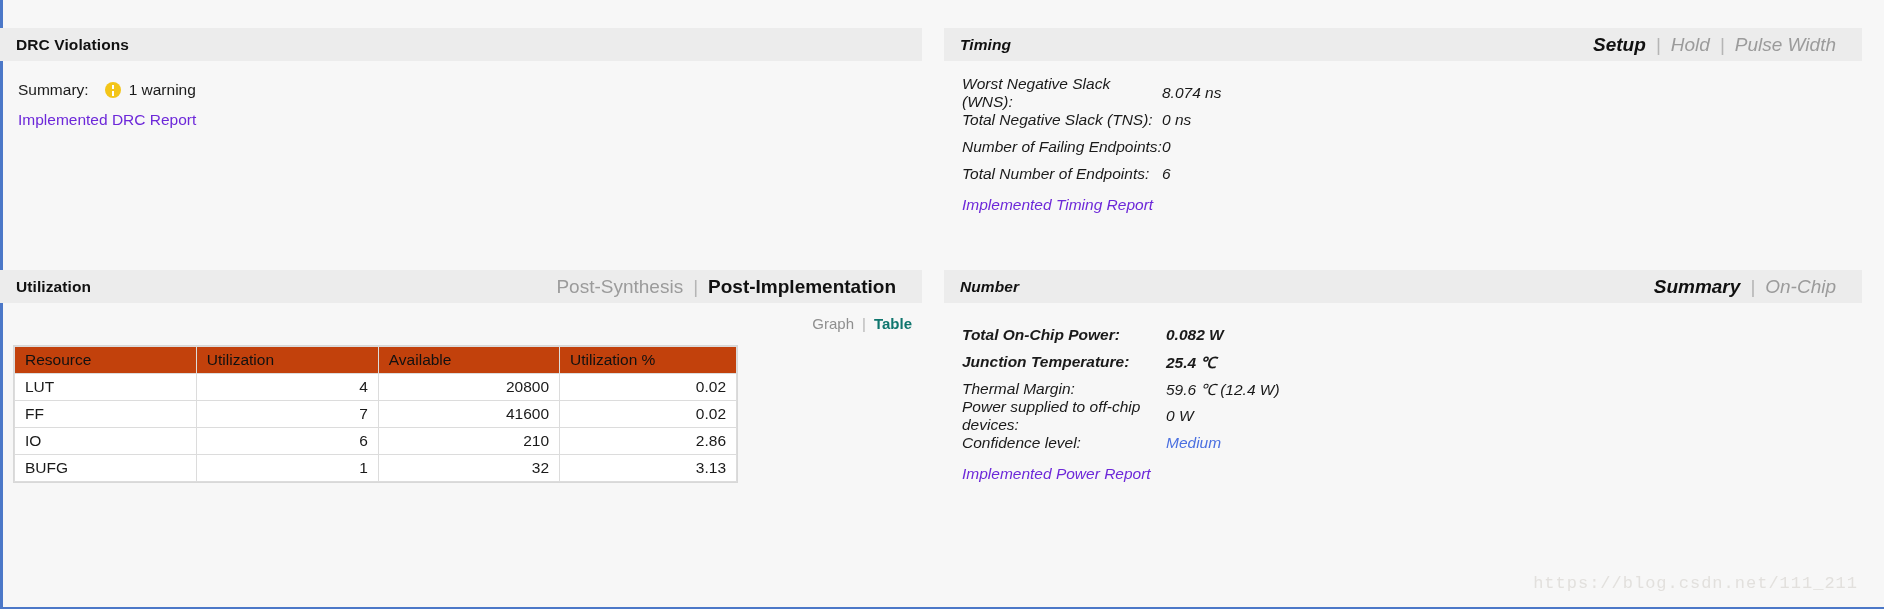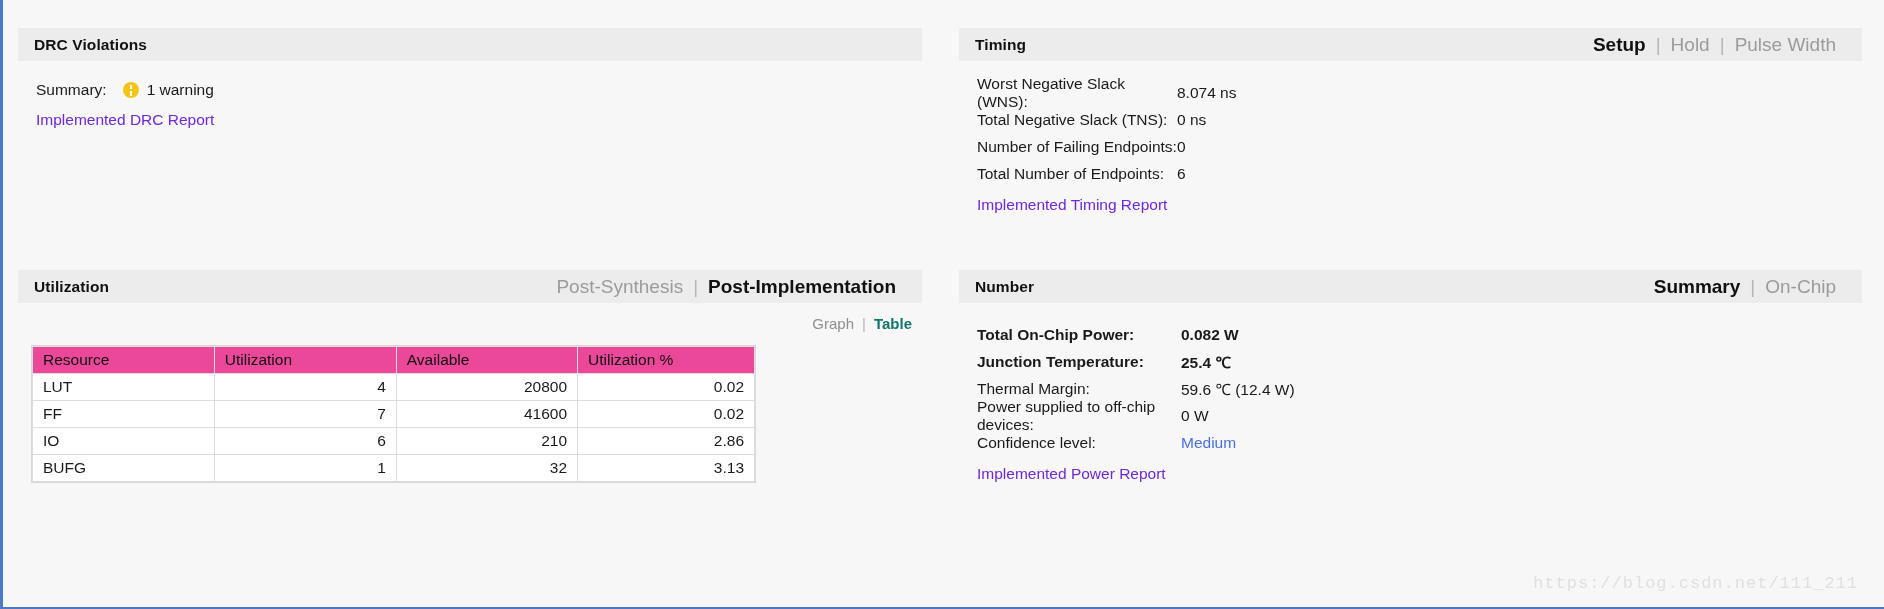--- a/index.html
+++ b/index.html
@@ -36,23 +36,23 @@
     left: 0; top: 0;
     width: 1884px; height: 609px;
     display: grid;
     grid-template-columns: 944px 940px;
     grid-template-rows: 242px 367px;
   }
 
   .cell { position: relative; }
   .cell-inner {
     position: absolute;
-    left: 18px; right: 22px; top: 28px;
-  }
-  .cell.right .cell-inner { left: 15px; right: 22px; }
+    left: 0; right: 22px; top: 28px;
+  }
+  .cell.right .cell-inner { left: 0px; right: 22px; font-style: italic; }
 
   
   .panel-head {
     background: #ececec;
     height: 33px;
     display: flex;
     align-items: center;
     justify-content: space-between;
     padding: 0 18px 0 16px;
     box-sizing: border-box;
@@ -168,21 +168,21 @@
     box-shadow: 0 0 0 1px #d8d8d8;
   }
   table.util th, table.util td {
     border: 1px solid #dcdcdc;
     height: 26px;
     padding: 0 10px;
     font-weight: normal;
     color: #1a1a1a;
   }
   table.util thead th {
-    background: #ec4899;
+    background: #c2410c;
     text-align: left;
     color: #111;
   }
   table.util td.num { text-align: right; }
   table.util th.c0, table.util td.c0 { width: 178px; }
   table.util th.c1, table.util td.c1 { width: 178px; }
   table.util th.c2, table.util td.c2 { width: 178px; }
   table.util th.c3, table.util td.c3 { width: 172px; }
 
   

